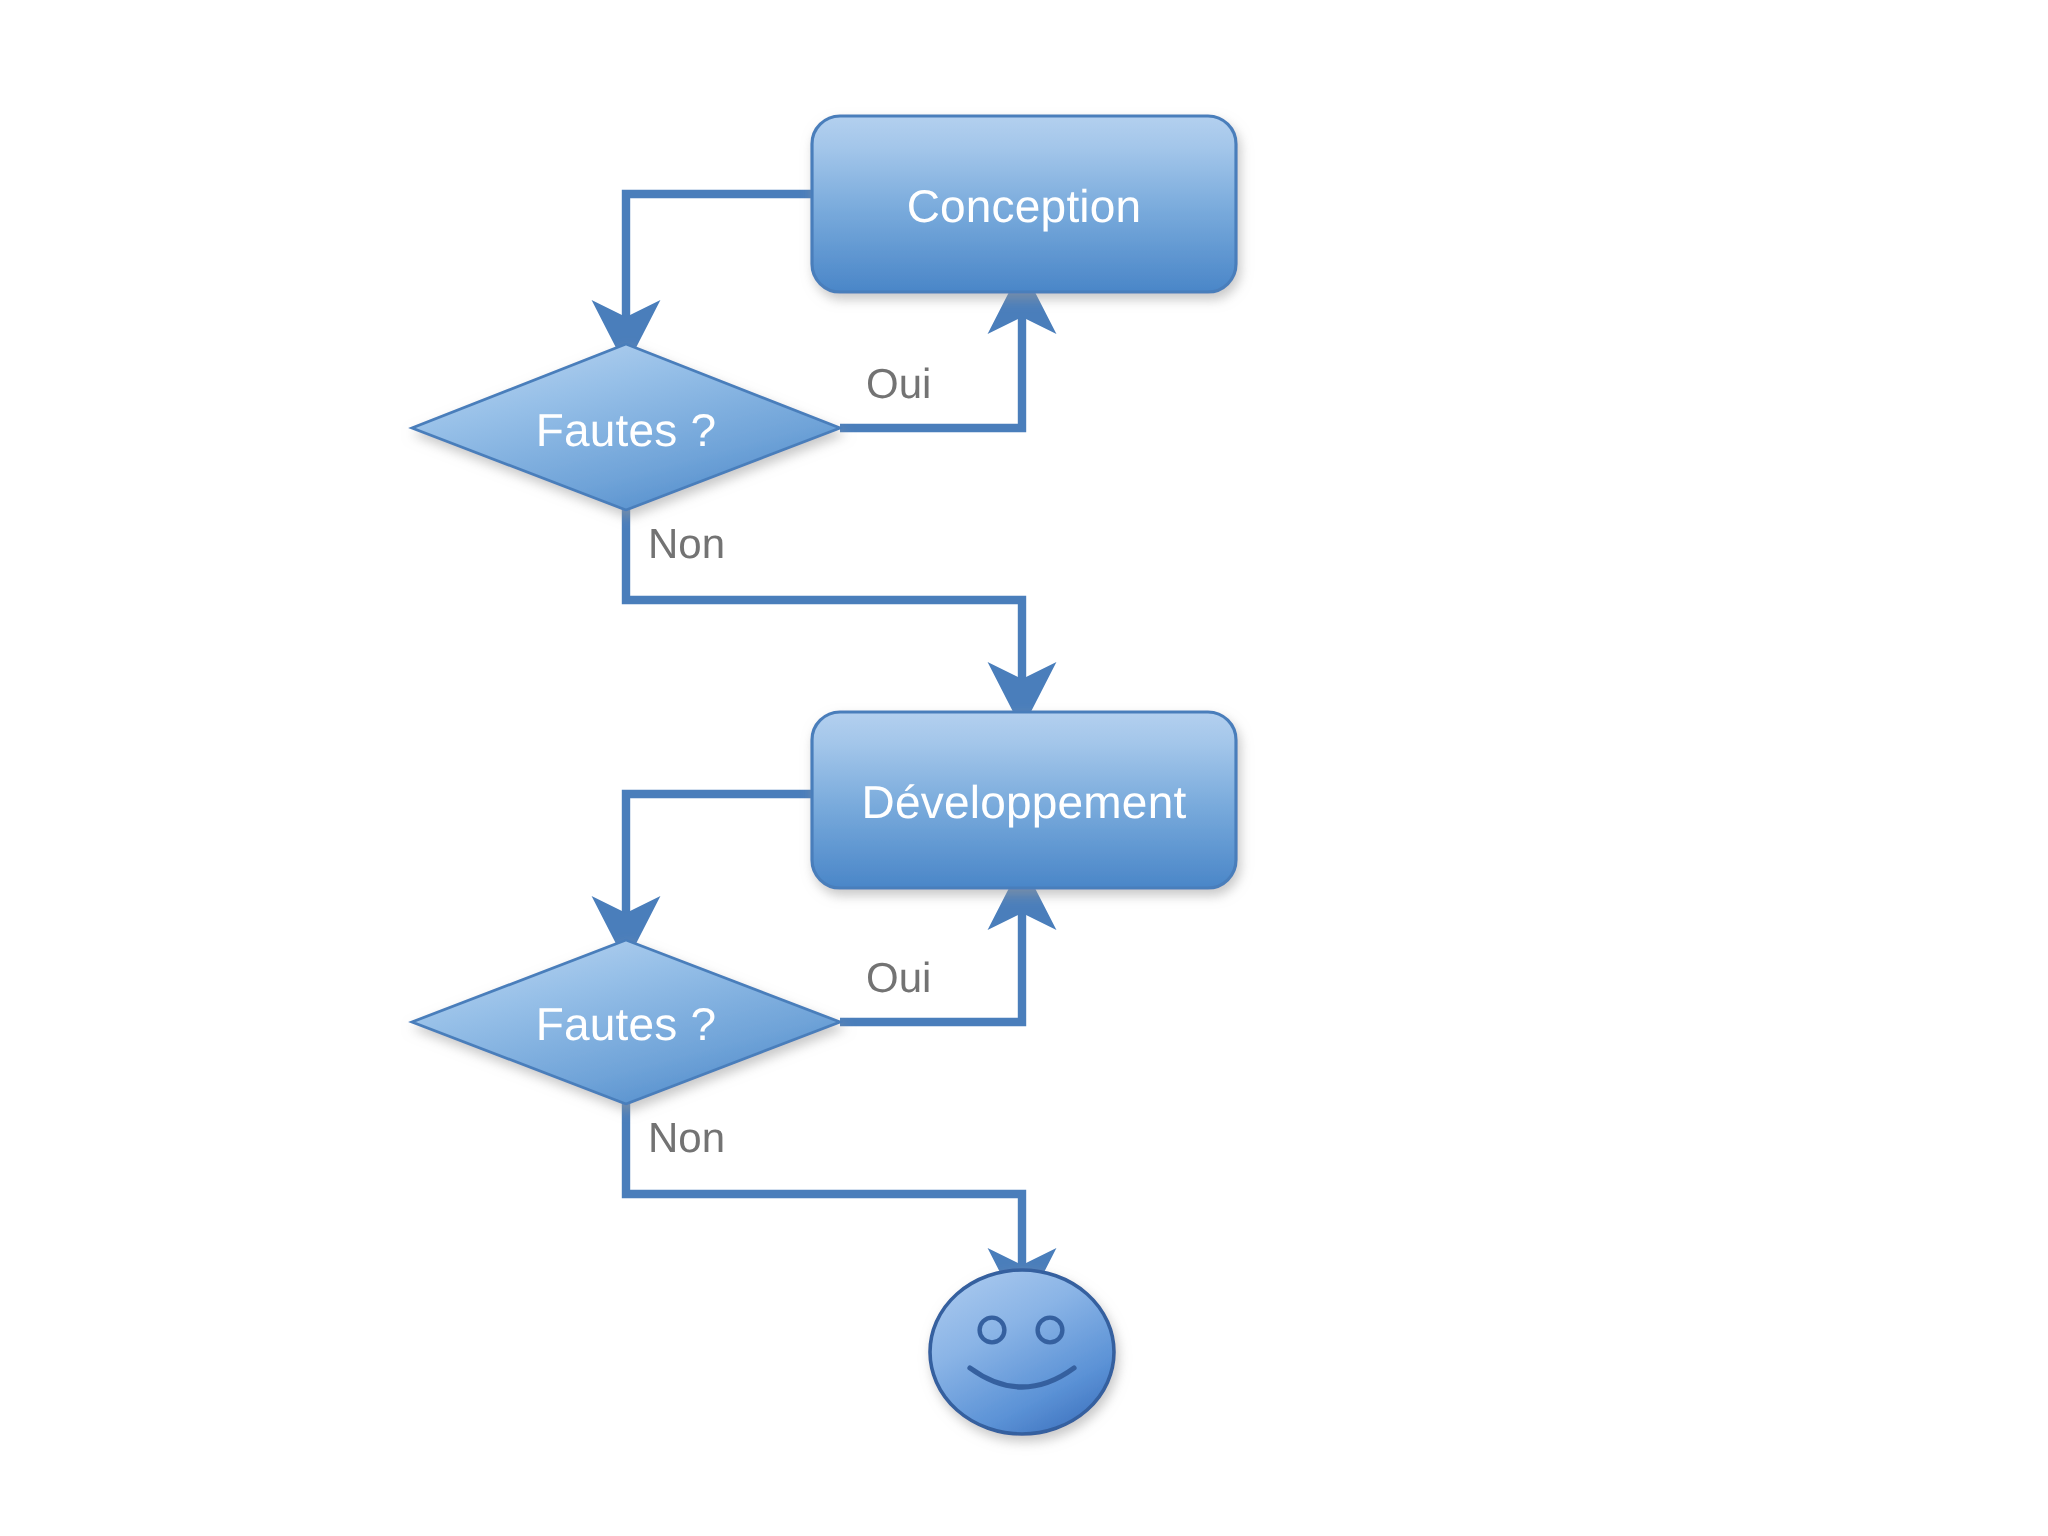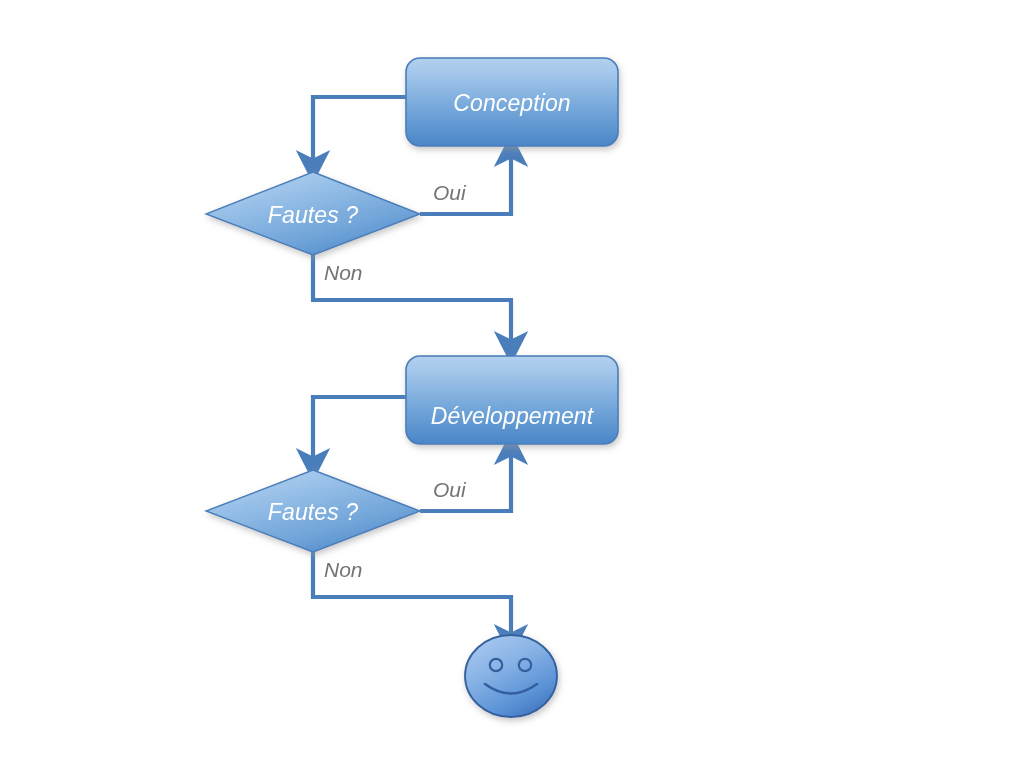--- a/index.html
+++ b/index.html
@@ -14,21 +14,20 @@
     overflow: hidden;
     position: relative;
   }
   #canvas {
     position: absolute;
     left: 0;
     top: 0;
     width: 1024px;
     height: 768px;
     background: #ffffff;
-    font-style: italic;
   }
   .node-label {
     position: absolute;
     color: #ffffff;
     font-size: 23px;
     font-family: "Liberation Sans", sans-serif;
     white-space: nowrap;
     pointer-events: none;
     text-align: center;
     letter-spacing: 0.1px;
@@ -106,21 +105,21 @@
       <circle cx="496" cy="665" r="6.2" fill="none" stroke="#35609f" stroke-width="2.2"></circle>
       <circle cx="525" cy="665" r="6.2" fill="none" stroke="#35609f" stroke-width="2.2"></circle>
       <path d="M 485,684 Q 511,703 537,684" fill="none" stroke="#35609f" stroke-width="2.6" stroke-linecap="round"></path>
     </g>
   </svg>
 
   <div class="node-label" style="left:406px; top:90px; width:212px;">Conception</div>
 
   <div class="node-label" style="left:206px; top:202px; width:214px;">Fautes ?</div>
 
-  <div class="node-label" style="left:406px; top:388px; width:212px;margin-top:15px;">Développement</div>
+  <div class="node-label" style="left:406px; top:388px; width:212px;">Développement</div>
 
   <div class="node-label" style="left:206px; top:499px; width:214px;">Fautes ?</div>
 
   <div class="edge-label" style="left:433px; top:181px;">Oui</div>
 
   <div class="edge-label" style="left:324px; top:261px;">Non</div>
 
   <div class="edge-label" style="left:433px; top:478px;">Oui</div>
 
   <div class="edge-label" style="left:324px; top:558px;">Non</div>

